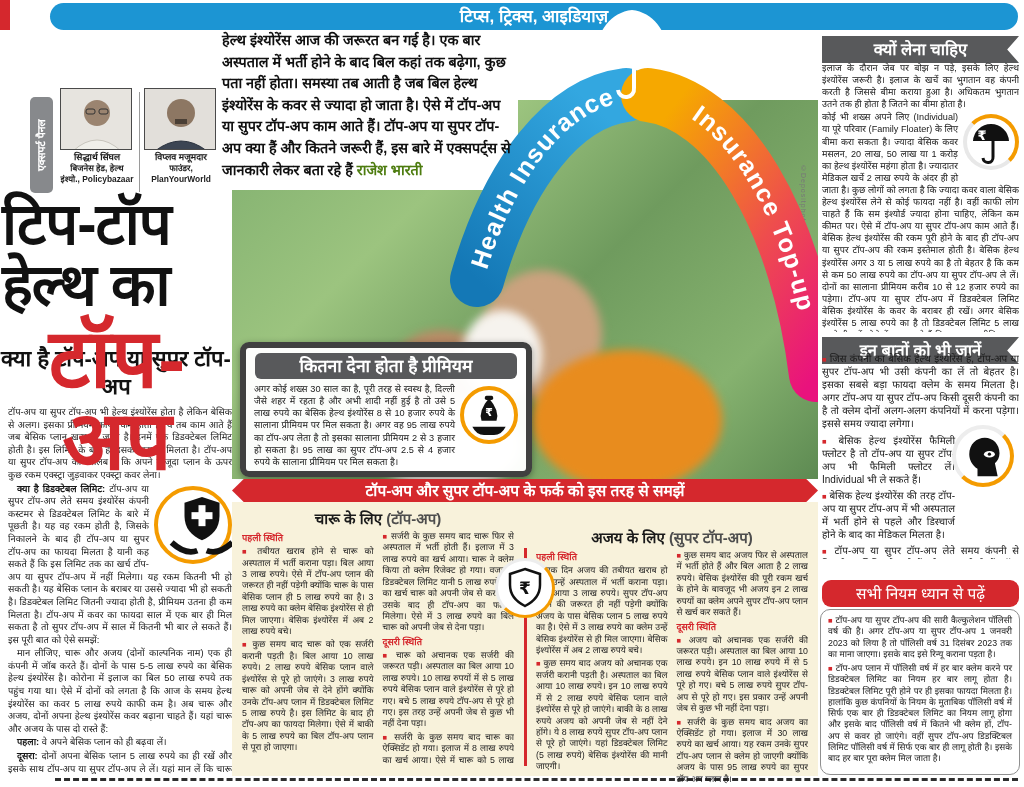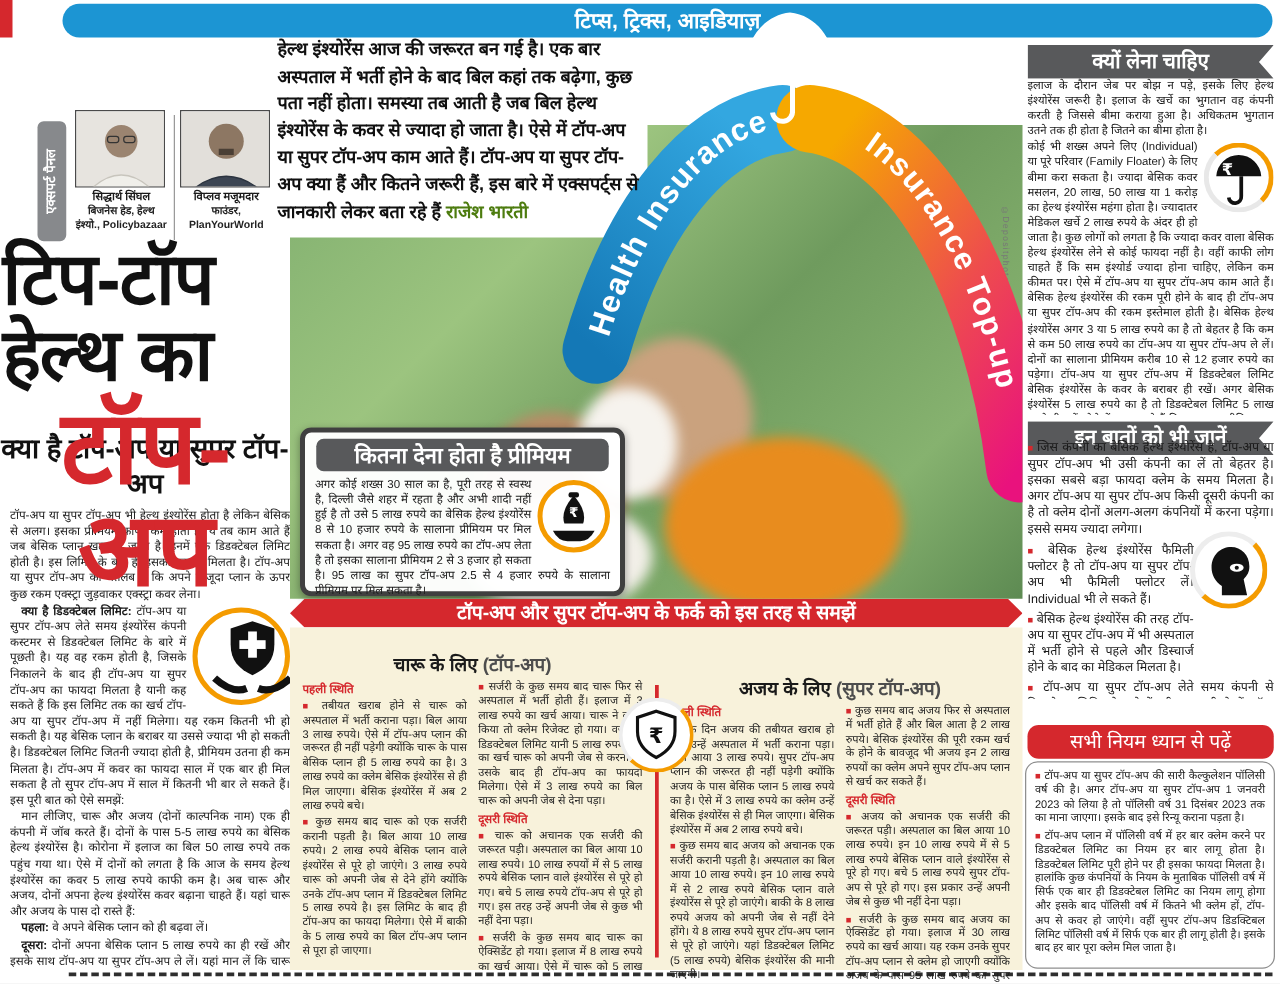--- a/index.html
+++ b/index.html
@@ -50,32 +50,32 @@
   .left-body p{margin:0 0 1px 0;}
   .left-body p + p{text-indent:9px;}
   .float-icon{float:right;border-radius:50%;background:#fff;margin:3px 0 2px 5px;}
   .ring-orange{border:4px solid #f49b00;}
   .hands-icon{width:78px;height:78px;}
   .money-icon{width:58px;height:58px;}
   .umbr-icon{width:56px;height:56px;border-color:#f49b00 #f49b00 #e8e8e8 #e8e8e8;}
   .lead{font-weight:bold;}
 
   
-  .premium-box{position:absolute;left:240px;top:342px;width:260px;height:135px;background:rgba(255,255,255,.97);
-               border:4px solid #404040;border-radius:9px;box-shadow:0 2px 7px rgba(0,0,0,.38);z-index:4;}
+  .premium-box{position:absolute;left:240px;top:342px;width:292px;height:135px;background:rgba(255,255,255,.97);
+               border:6px solid #404040;border-radius:9px;box-shadow:0 2px 7px rgba(0,0,0,.38);z-index:4;}
   .premium-head{margin:5px 9px 3px 9px;background:#58595b;color:#fff;border-radius:6px;font-size:17.5px;
                 font-weight:bold;text-align:center;height:26px;line-height:26px;}
   .premium-body{padding:1px 8px;font-size:9.2px;line-height:1.32;text-align:justify;color:#202020;}
 
   
   .cmp-band{position:absolute;left:232px;top:479px;width:586px;height:23px;background:#d5282d;color:#fff;
             font-weight:bold;font-size:15.5px;text-align:center;line-height:23px;z-index:4;
             clip-path:polygon(2% 0,98% 0,100% 50%,98% 100%,2% 100%,0 50%);}
   .cmp-box{position:absolute;left:232px;top:502px;width:586px;height:274px;background:#f8f2db;z-index:2;}
-  .cmp-half{position:absolute;top:19px;width:272px;height:264px;}
+  .cmp-half{position:absolute;top:6px;width:272px;height:264px;}
   .cmp-half.l{left:10px;} .cmp-half.r{left:304px;margin-top:19px;}
   .cmp-title{text-align:center;font-size:15px;font-weight:800;margin-bottom:3px;}
   .cmp-title .plan{color:#4d4d4d;font-weight:700;}
   .cmp-list{column-count:2;column-gap:9px;font-size:8.8px;line-height:1.3;height:236px;overflow:hidden;
             text-align:justify;color:#1d1d1d;}
   .sit{color:#d5282d;font-weight:bold;font-size:9.3px;margin:1px 0;}
   .sit:empty{display:none;}
   .bt:empty{display:none;}
   .bt:not(:empty)::before{content:"■ ";color:#d5282d;font-size:7.5px;}
   .cb{margin-bottom:2px;}

